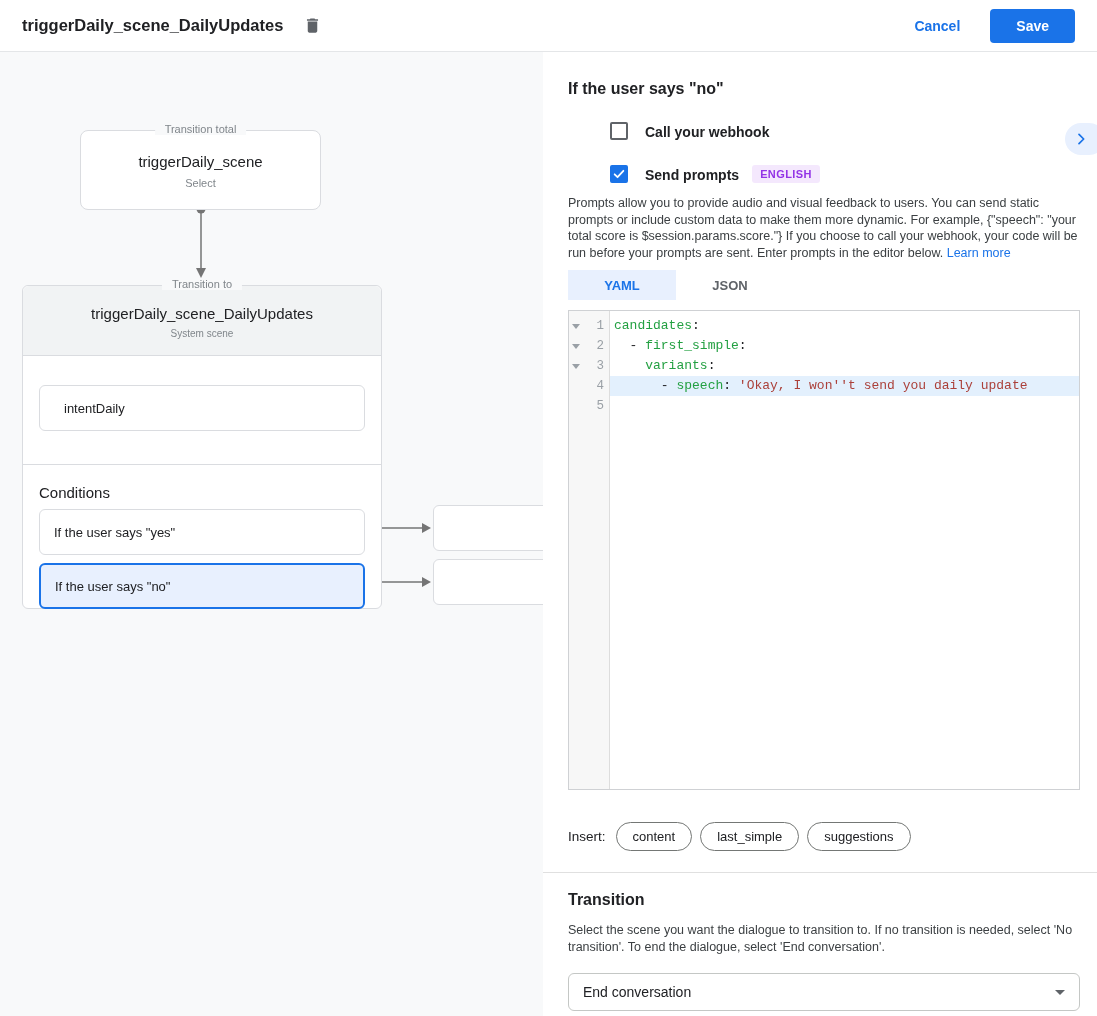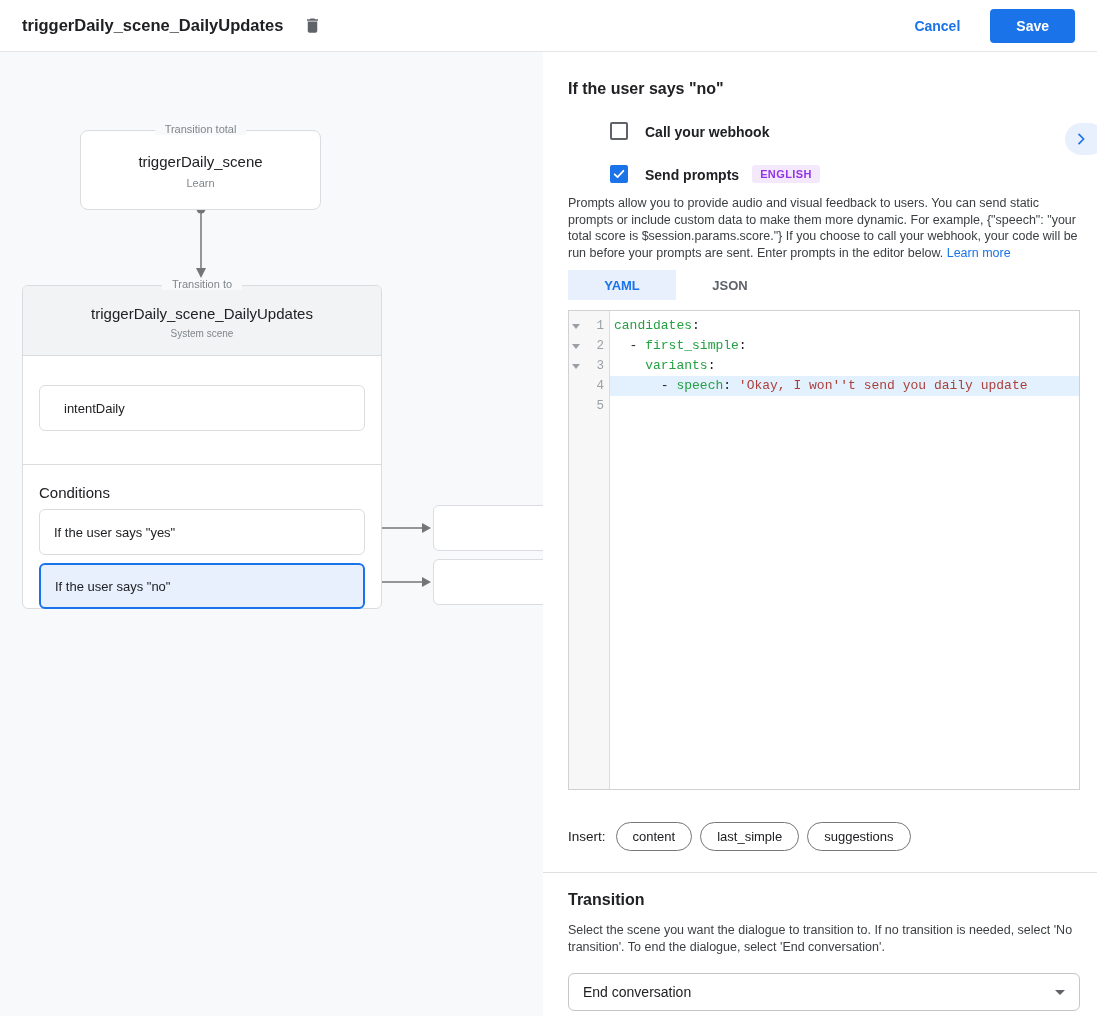--- a/index.html
+++ b/index.html
@@ -139,21 +139,21 @@
       <line x1="368" y1="476" x2="423" y2="476" stroke="#757575" stroke-width="1.5"></line>
       <polygon points="422,471 422,481 431,476" fill="#757575"></polygon>
       <circle cx="368" cy="530" r="4.5" fill="#757575"></circle>
       <line x1="368" y1="530" x2="423" y2="530" stroke="#757575" stroke-width="1.5"></line>
       <polygon points="422,525 422,535 431,530" fill="#757575"></polygon>
     </svg>
 
     <div class="from-box">
       <span class="node-label">Transition total</span>
       <div class="node-title">triggerDaily_scene</div>
-      <div class="node-sub">Learn</div>
+      <div class="node-sub">Select</div>
     </div>
 
     <div class="to-card">
       <span class="node-label">Transition to</span>
       <div class="to-card-header">
         <div class="node-title">triggerDaily_scene_DailyUpdates</div>
         <div class="node-sub">System scene</div>
       </div>
       <div class="card-section1">
         <div class="intent-input">intentDaily</div>

